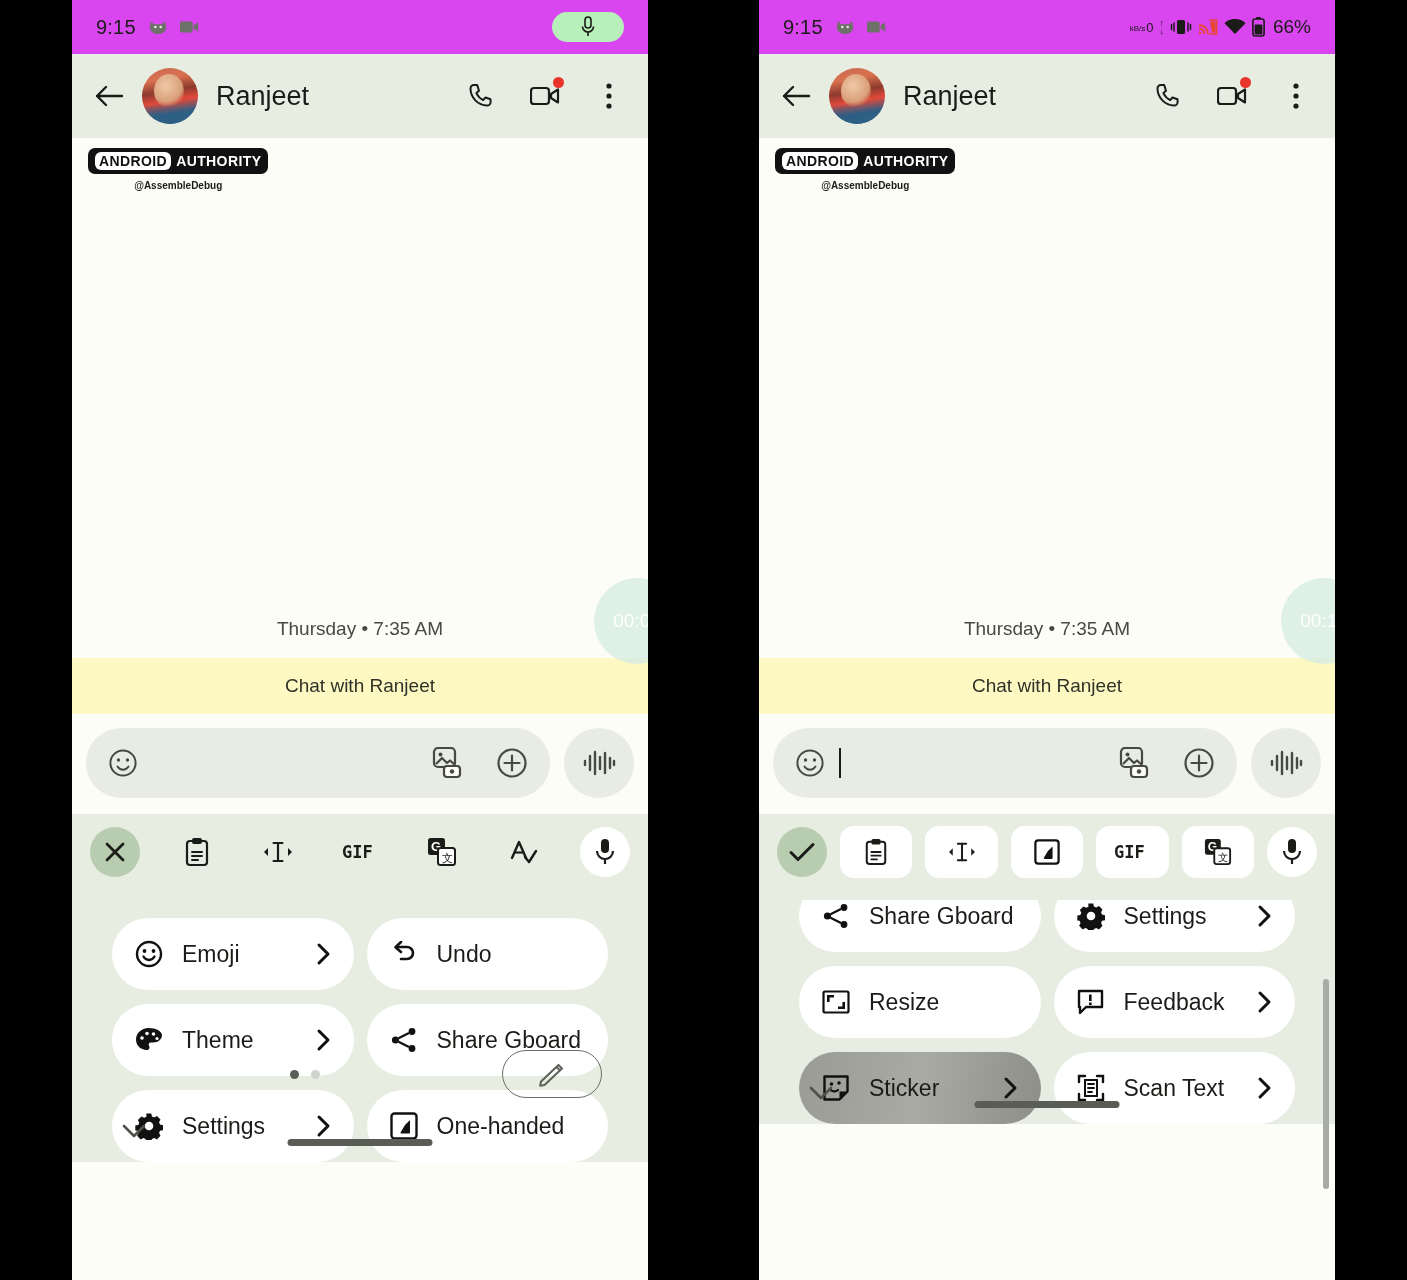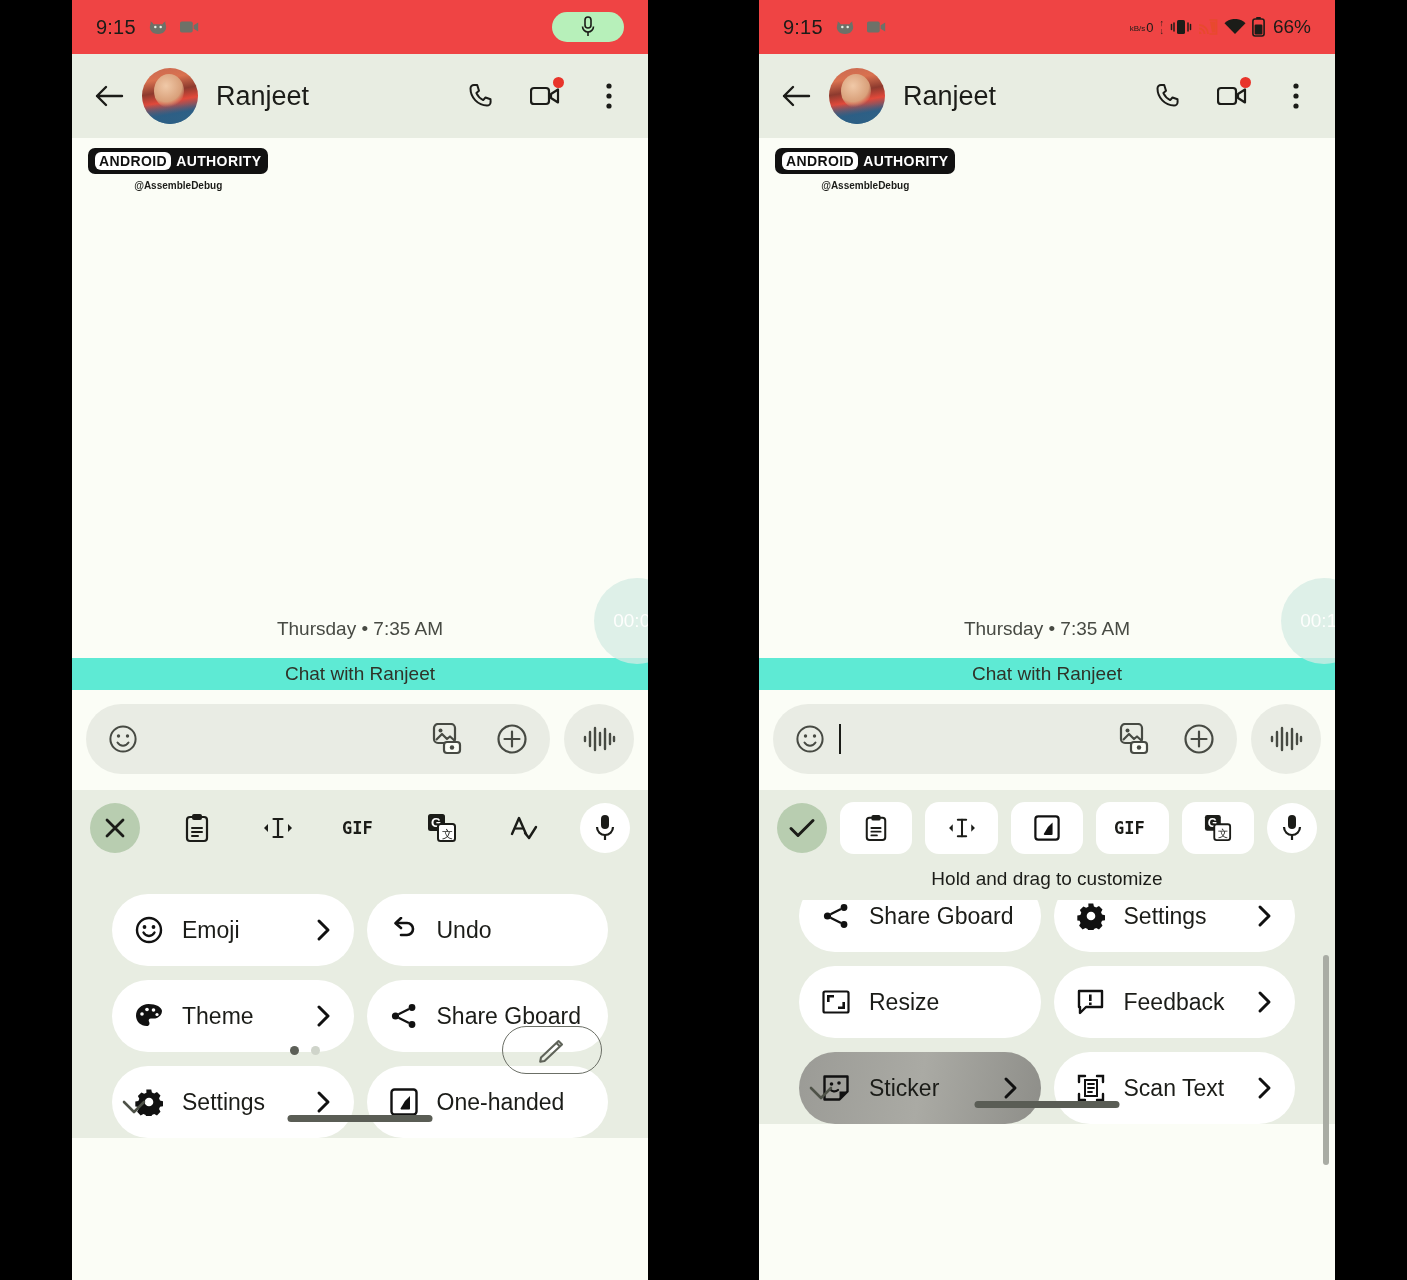--- a/index.html
+++ b/index.html
@@ -14,21 +14,21 @@
   
   .phone {
     position: absolute; top: 0; height: 1280px; width: 576px;
     background: #fbfdf6; overflow: hidden;
   }
   #phone-left  { left: 72px; }
   #phone-right { left: 759px; }
 
   
   .statusbar {
-    height: 54px; background: #ef4444;
+    height: 54px; background: #d946ef;
     display: flex; align-items: center; padding: 0 24px;
     position: relative;
   }
   .sb-left { display: flex; align-items: center; gap: 11px; }
   .sb-time { font-size: 20px; color: #1b1c18; letter-spacing: .2px; }
   .sb-right { margin-left: auto; display: flex; align-items: center; gap: 6px; }
   .mic-pill {
     background: #b7f0ba; border-radius: 20px;
     width: 72px; height: 30px; display:flex; align-items:center; justify-content:center;
   }
@@ -84,21 +84,21 @@
   }
   .call-bubble {
     position:absolute; right:-32px; bottom:-6px;
     width:86px; height:86px; border-radius:50%;
     background:#d5ece4; display:flex; align-items:center; justify-content:center;
     color:#fff; font-size:19px; opacity:.75;
   }
 
   
   .hint-strip {
-    height: 32px; background:#5eead4; display:flex; align-items:center; justify-content:center;
+    height: 56px; background:#fef9c3; display:flex; align-items:center; justify-content:center;
     font-size:19px; color:#2f3329;
   }
 
   
   .compose-wrap { background:#fbfdf6; padding: 14px 14px 16px 14px; display:flex; align-items:center; gap:14px; }
   .compose-field {
     flex:1; height:70px; background:#e9ece4; border-radius:35px;
     display:flex; align-items:center; padding: 0 22px; gap:14px;
   }
   .caret { width:2px; height:30px; background:#1b1c18; }
@@ -670,21 +670,20 @@
         </div>
         <div class="tool-round white">
           <svg width="20" height="28" viewBox="0 0 20 28">
               <rect x="6" y="1" width="8" height="14" rx="4" fill="#1b1c18"></rect>
               <path d="M2 13a8 8 0 0 0 16 0" fill="none" stroke="#1b1c18" stroke-width="2.2"></path>
               <line x1="10" y1="21" x2="10" y2="26" stroke="#1b1c18" stroke-width="2.2"></line>
             </svg>
         </div>
       </div>
 
-      <div class="drag-hint">Hold and drag to customize</div>
 
       <div class="menu-grid right-pane clip-top" style="height:52px;overflow:hidden;">
         <div class="menu-item" style="margin-top:-20px;">
           <span class="mi-icon">
             <svg width="28" height="28" viewBox="0 0 28 28">
                 <circle cx="22" cy="5.5" r="3.4" fill="#111"></circle>
                 <circle cx="22" cy="22.5" r="3.4" fill="#111"></circle>
                 <circle cx="5.5" cy="14" r="3.6" fill="#111"></circle>
                 <line x1="8.5" y1="12.3" x2="19" y2="7" stroke="#111" stroke-width="2.2"></line>
                 <line x1="8.5" y1="15.8" x2="19" y2="21" stroke="#111" stroke-width="2.2"></line>

